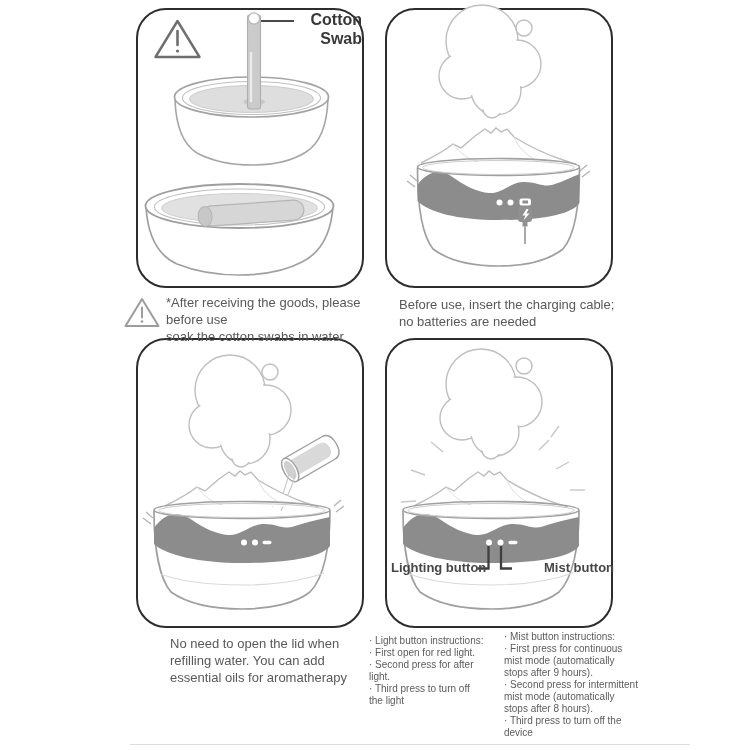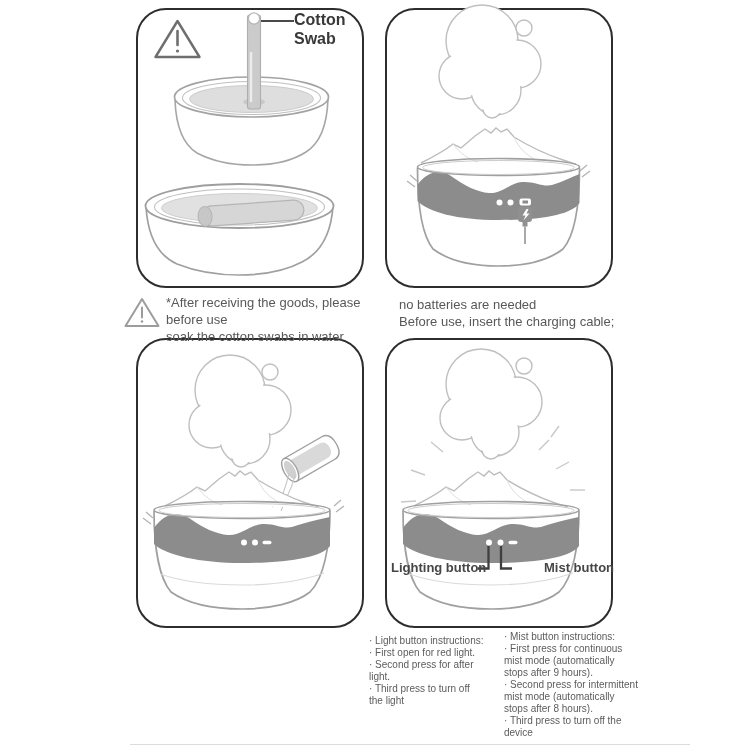--- a/index.html
+++ b/index.html
@@ -3,21 +3,21 @@
 <meta charset="utf-8">
 <style>
   html,body{margin:0;padding:0;background:#fff;}
   .page{position:relative;width:750px;height:750px;background:#ffffff;font-family:"Liberation Sans",sans-serif;overflow:hidden;}
   .panel{position:absolute;box-sizing:border-box;border:2.5px solid #2d2d2d;border-radius:30px;background:#ffffff;}
   #panel-soak{left:136px;top:8px;width:228px;height:280px;}
   #panel-charge{left:385px;top:8px;width:228px;height:280px;}
   #panel-refill{left:136px;top:338px;width:228px;height:290px;}
   #panel-buttons{left:385px;top:338px;width:228px;height:290px;}
   .panel svg.art{position:absolute;left:0;top:0;overflow:visible;}
-  .callout{position:absolute;left:156px;top:0px;width:68px;text-align:left;font-size:16px;line-height:19px;font-weight:bold;color:#383838;}
+  .callout{position:absolute;left:156px;top:0px;width:68px;text-align:right;font-size:16px;line-height:19px;font-weight:bold;color:#383838;}
   .btn-label{position:absolute;top:220px;font-size:13px;font-weight:bold;color:#464646;white-space:nowrap;}
   #label-lighting{left:4px;width:85px;text-align:right;}
   #label-mist{left:129px;margin-left:28px;}
   .caption{position:absolute;font-size:13px;line-height:17px;color:#585858;}
   .caption div{white-space:nowrap;}
   #cap-soak-text{left:166px;top:294px;}
   #cap-charge-text{left:399px;top:296px;}
   #cap-refill-text{left:170px;top:635px;}
   .warn-cap{position:absolute;left:123px;top:296px;}
   .instr{position:absolute;font-size:10px;line-height:12px;color:#5c5c5c;margin-left:12px;}
@@ -199,24 +199,29 @@
     <circle cx="19" cy="25.5" r="1.3" fill="#9c9c9c"></circle>
   </svg>
 
   <div class="caption" id="cap-soak-text">
     <div>*After receiving the goods, please</div>
     <div>before use</div>
     <div>soak the cotton swabs in water</div>
   </div>
 
   <div class="caption" id="cap-charge-text">
+    <div>Before use, insert the charging cable;</div>
     <div>no batteries are needed</div>
-    <div>Before use, insert the charging cable;</div>
-  </div>
-
+  </div>
+
+  <div class="caption" id="cap-refill-text">
+    <div>No need to open the lid when</div>
+    <div>refilling water. You can add</div>
+    <div>essential oils for aromatherapy</div>
+  </div>
 
   <div class="instr" id="instr-light">
     <div>· Light button instructions:</div>
     <div>· First open for red light.</div>
     <div>· Second press for after</div>
     <div>light.</div>
     <div>· Third press to turn off</div>
     <div>the light</div>
   </div>
 

